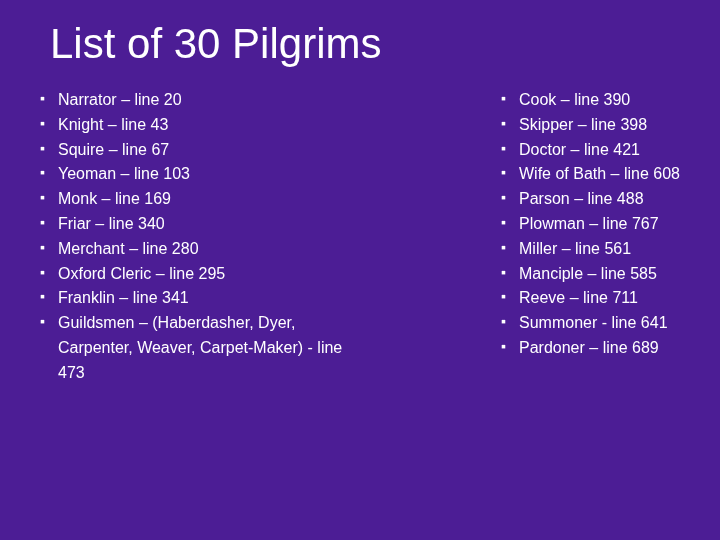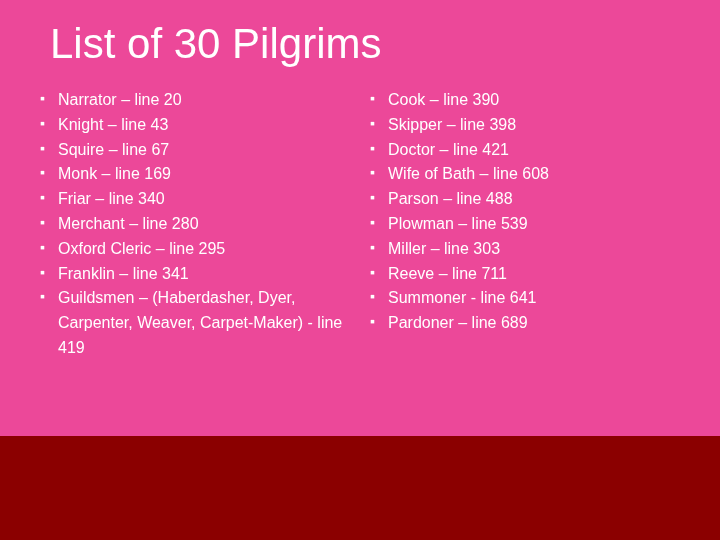--- a/index.html
+++ b/index.html
@@ -11,22 +11,22 @@
     body {
       width: 720px;
       height: 540px;
       background-color: #8B0000;
       font-family: 'Arial', sans-serif;
       overflow: hidden;
     }
 
     .page {
       width: 720px;
-      height: 436px;
-      background-color: #ec4899;
+      height: 540px;
+      background-color: #4c1d95;
       padding: 20px 40px 20px 40px;
       display: flex;
       flex-direction: column;
     }
 
     .title {
       color: #ffffff;
       font-size: 42px;
       font-weight: normal;
       margin-bottom: 20px;
@@ -37,20 +37,21 @@
       display: flex;
       flex-direction: row;
       gap: 20px;
       flex: 1;
     }
 
     .column {
       flex: 1;
       display: flex;
       flex-direction: column;
+      align-items: flex-end;
     }
 
     .list {
       list-style: none;
       padding: 0;
     }
 
     .list li {
       color: #ffffff;
       font-size: 16px;
@@ -71,36 +72,38 @@
 <body>
 
 <div class="page">
   <h1 class="title">List of 30 Pilgrims</h1>
   <div class="content">
     <div class="column">
       <ul class="list" id="left-list">
           <li>Narrator – line 20</li>
           <li>Knight – line 43</li>
           <li>Squire – line 67</li>
+          <li>Yeoman – line 103</li>
           <li>Monk – line 169</li>
           <li>Friar – line 340</li>
           <li>Merchant – line 280</li>
           <li>Oxford Cleric – line 295</li>
           <li>Franklin – line 341</li>
-          <li>Guildsmen – (Haberdasher, Dyer, Carpenter, Weaver, Carpet-Maker)  - line 419</li>
+          <li>Guildsmen – (Haberdasher, Dyer, Carpenter, Weaver, Carpet-Maker)  - line 473</li>
         </ul>
     </div>
     <div class="column">
       <ul class="list" id="right-list">
           <li>Cook – line 390</li>
           <li>Skipper – line 398</li>
           <li>Doctor – line 421</li>
           <li>Wife of Bath – line 608</li>
           <li>Parson – line 488</li>
-          <li>Plowman – line 539</li>
-          <li>Miller – line 303</li>
+          <li>Plowman – line 767</li>
+          <li>Miller – line 561</li>
+          <li>Manciple – line 585</li>
           <li>Reeve – line 711</li>
           <li>Summoner - line 641</li>
           <li>Pardoner – line 689</li>
         </ul>
     </div>
   </div>
 </div>
 
 </body></html>

